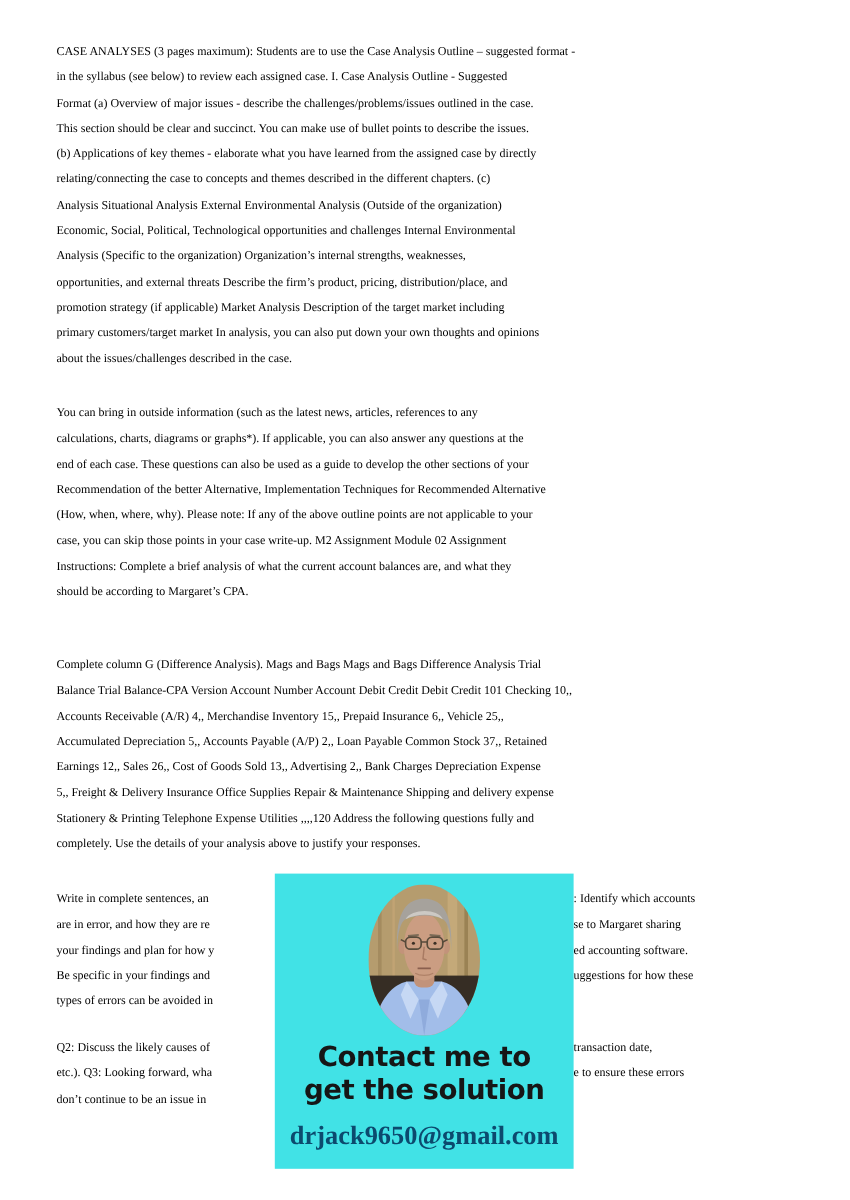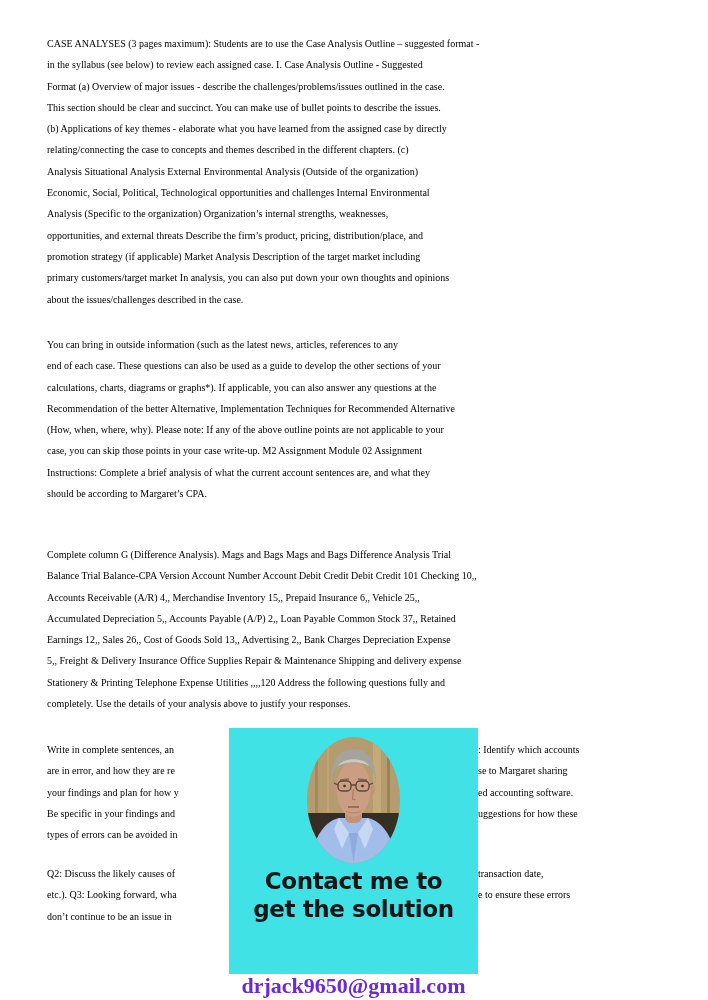--- a/index.html
+++ b/index.html
@@ -48,26 +48,26 @@
         <div class="line">Analysis Situational Analysis External Environmental Analysis (Outside of the organization)</div>
         <div class="line">Economic, Social, Political, Technological opportunities and challenges Internal Environmental</div>
         <div class="line">Analysis (Specific to the organization) Organization’s internal strengths, weaknesses,</div>
         <div class="line">opportunities, and external threats Describe the firm’s product, pricing, distribution/place, and</div>
         <div class="line">promotion strategy (if applicable) Market Analysis Description of the target market including</div>
         <div class="line">primary customers/target market In analysis, you can also put down your own thoughts and opinions</div>
         <div class="line">about the issues/challenges described in the case.</div>
       </div>
       <div class="para para-2">
         <div class="line">You can bring in outside information (such as the latest news, articles, references to any</div>
+        <div class="line">calculations, charts, diagrams or graphs*). If applicable, you can also answer any questions at the</div>
         <div class="line">end of each case. These questions can also be used as a guide to develop the other sections of your</div>
-        <div class="line">calculations, charts, diagrams or graphs*). If applicable, you can also answer any questions at the</div>
         <div class="line">Recommendation of the better Alternative, Implementation Techniques for Recommended Alternative</div>
         <div class="line">(How, when, where, why). Please note: If any of the above outline points are not applicable to your</div>
         <div class="line">case, you can skip those points in your case write-up. M2 Assignment Module 02 Assignment</div>
-        <div class="line">Instructions: Complete a brief analysis of what the current account sentences are, and what they</div>
+        <div class="line">Instructions: Complete a brief analysis of what the current account balances are, and what they</div>
         <div class="line">should be according to Margaret’s CPA.</div>
       </div>
       <div class="para para-3">
         <div class="line">Complete column G (Difference Analysis). Mags and Bags Mags and Bags Difference Analysis Trial</div>
         <div class="line">Balance Trial Balance-CPA Version Account Number Account Debit Credit Debit Credit 101 Checking 10,,</div>
         <div class="line">Accounts Receivable (A/R) 4,, Merchandise Inventory 15,, Prepaid Insurance 6,, Vehicle 25,,</div>
         <div class="line">Accumulated Depreciation 5,, Accounts Payable (A/P) 2,, Loan Payable Common Stock 37,, Retained</div>
         <div class="line">Earnings 12,, Sales 26,, Cost of Goods Sold 13,, Advertising 2,, Bank Charges Depreciation Expense</div>
         <div class="line">5,, Freight &amp; Delivery Insurance Office Supplies Repair &amp; Maintenance Shipping and delivery expense</div>
         <div class="line">Stationery &amp; Printing Telephone Expense Utilities ,,,,120 Address the following questions fully and</div>
@@ -123,16 +123,16 @@
           <path d="M46.5,52 L45.5,62 L48.5,63" stroke="#a87a62" stroke-width="1.2" fill="none"></path>
           <path d="M41,70 L52,70" stroke="#8a5f4e" stroke-width="1.6" fill="none"></path>
           <path d="M39,74 C43,76.5 50,76.5 54,74" stroke="#b08268" stroke-width="1" fill="none"></path>
         </g>
       </svg>
     </div>
     <div class="headline" style="color: rgb(22, 22, 22);">
       <div>Contact me to</div>
       <div>get the solution</div>
     </div>
-    <div class="email" style="color: #6d28d9; margin-top: 40px;">drjack9650@gmail.com</div>
+    <div class="email" style="color: #0c4a6e;">drjack9650@gmail.com</div>
   </div>
 
 </div>
 
 </body></html>

